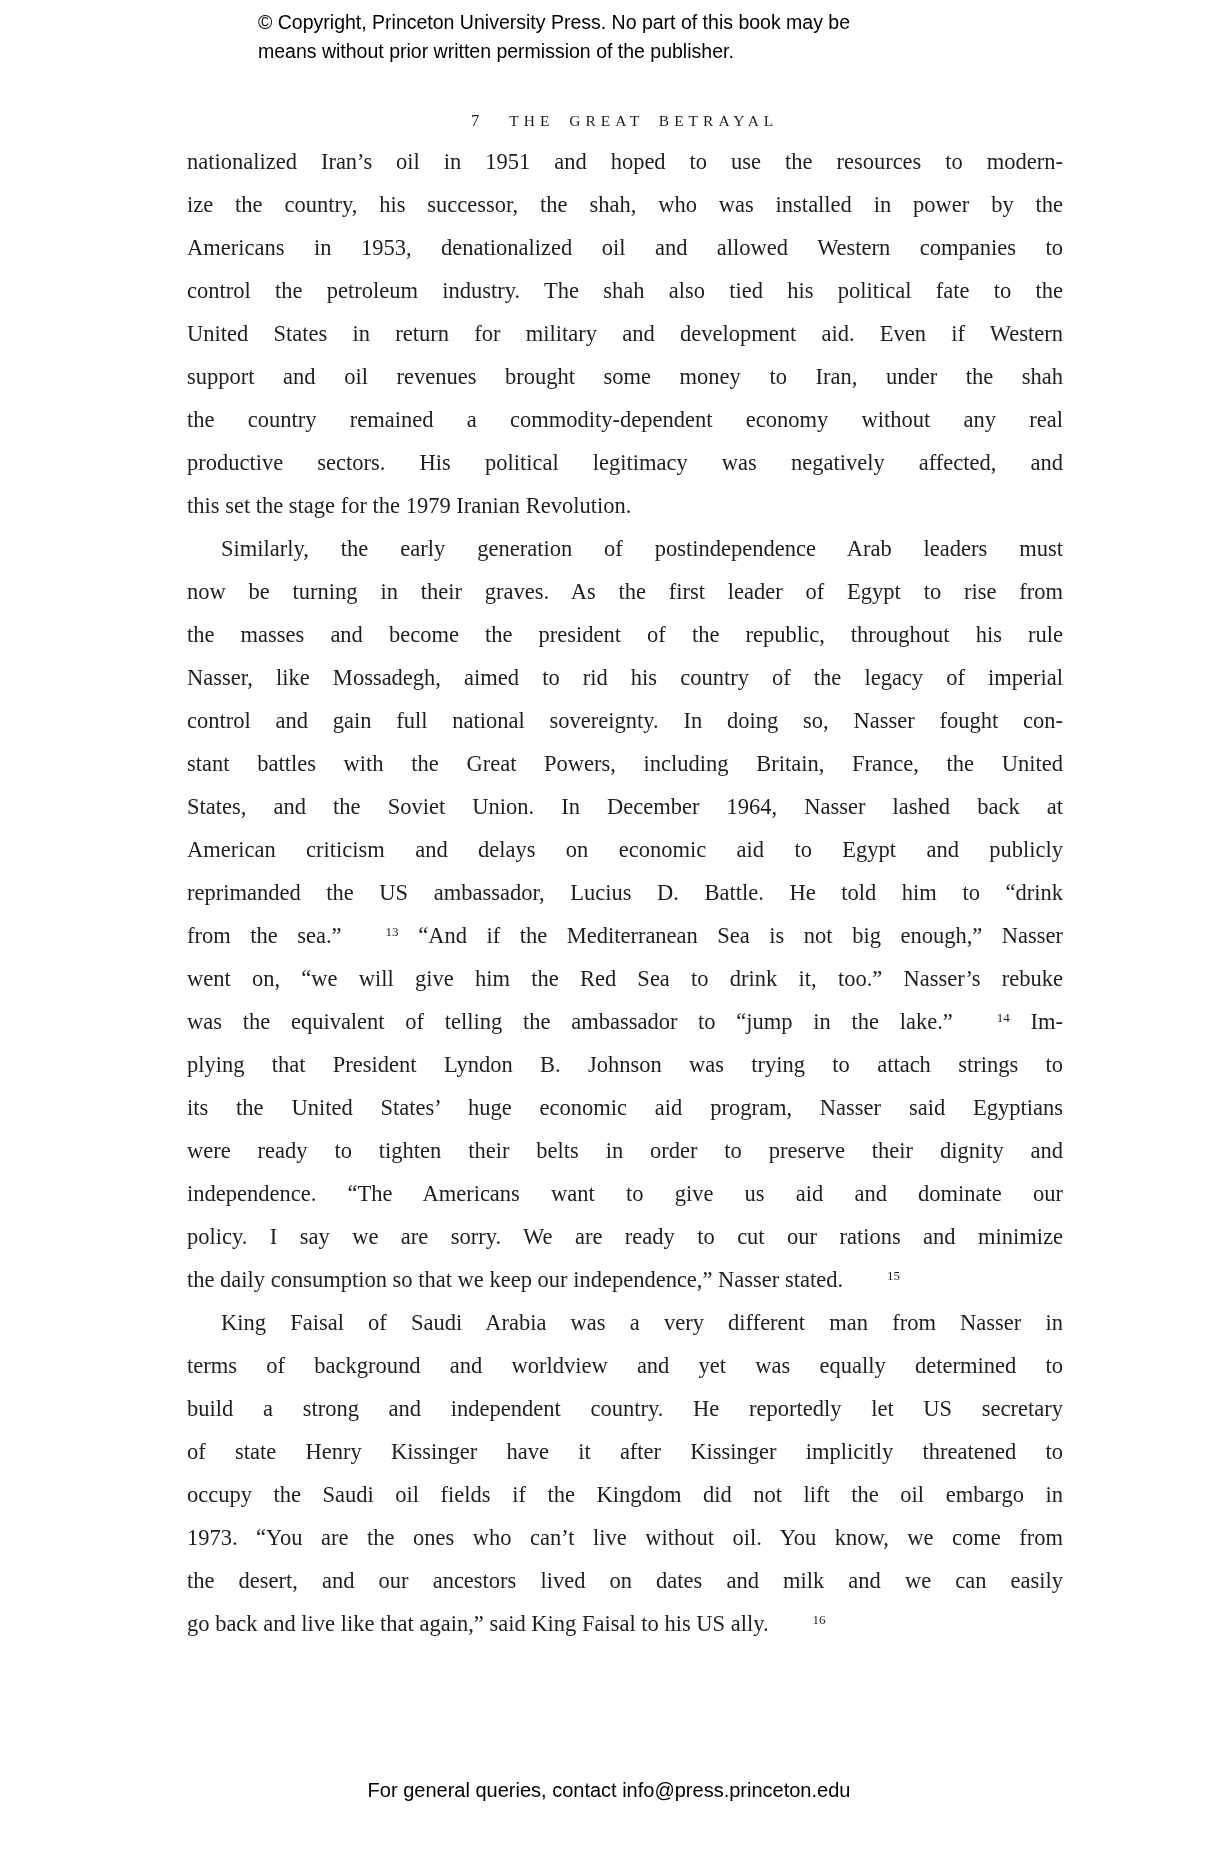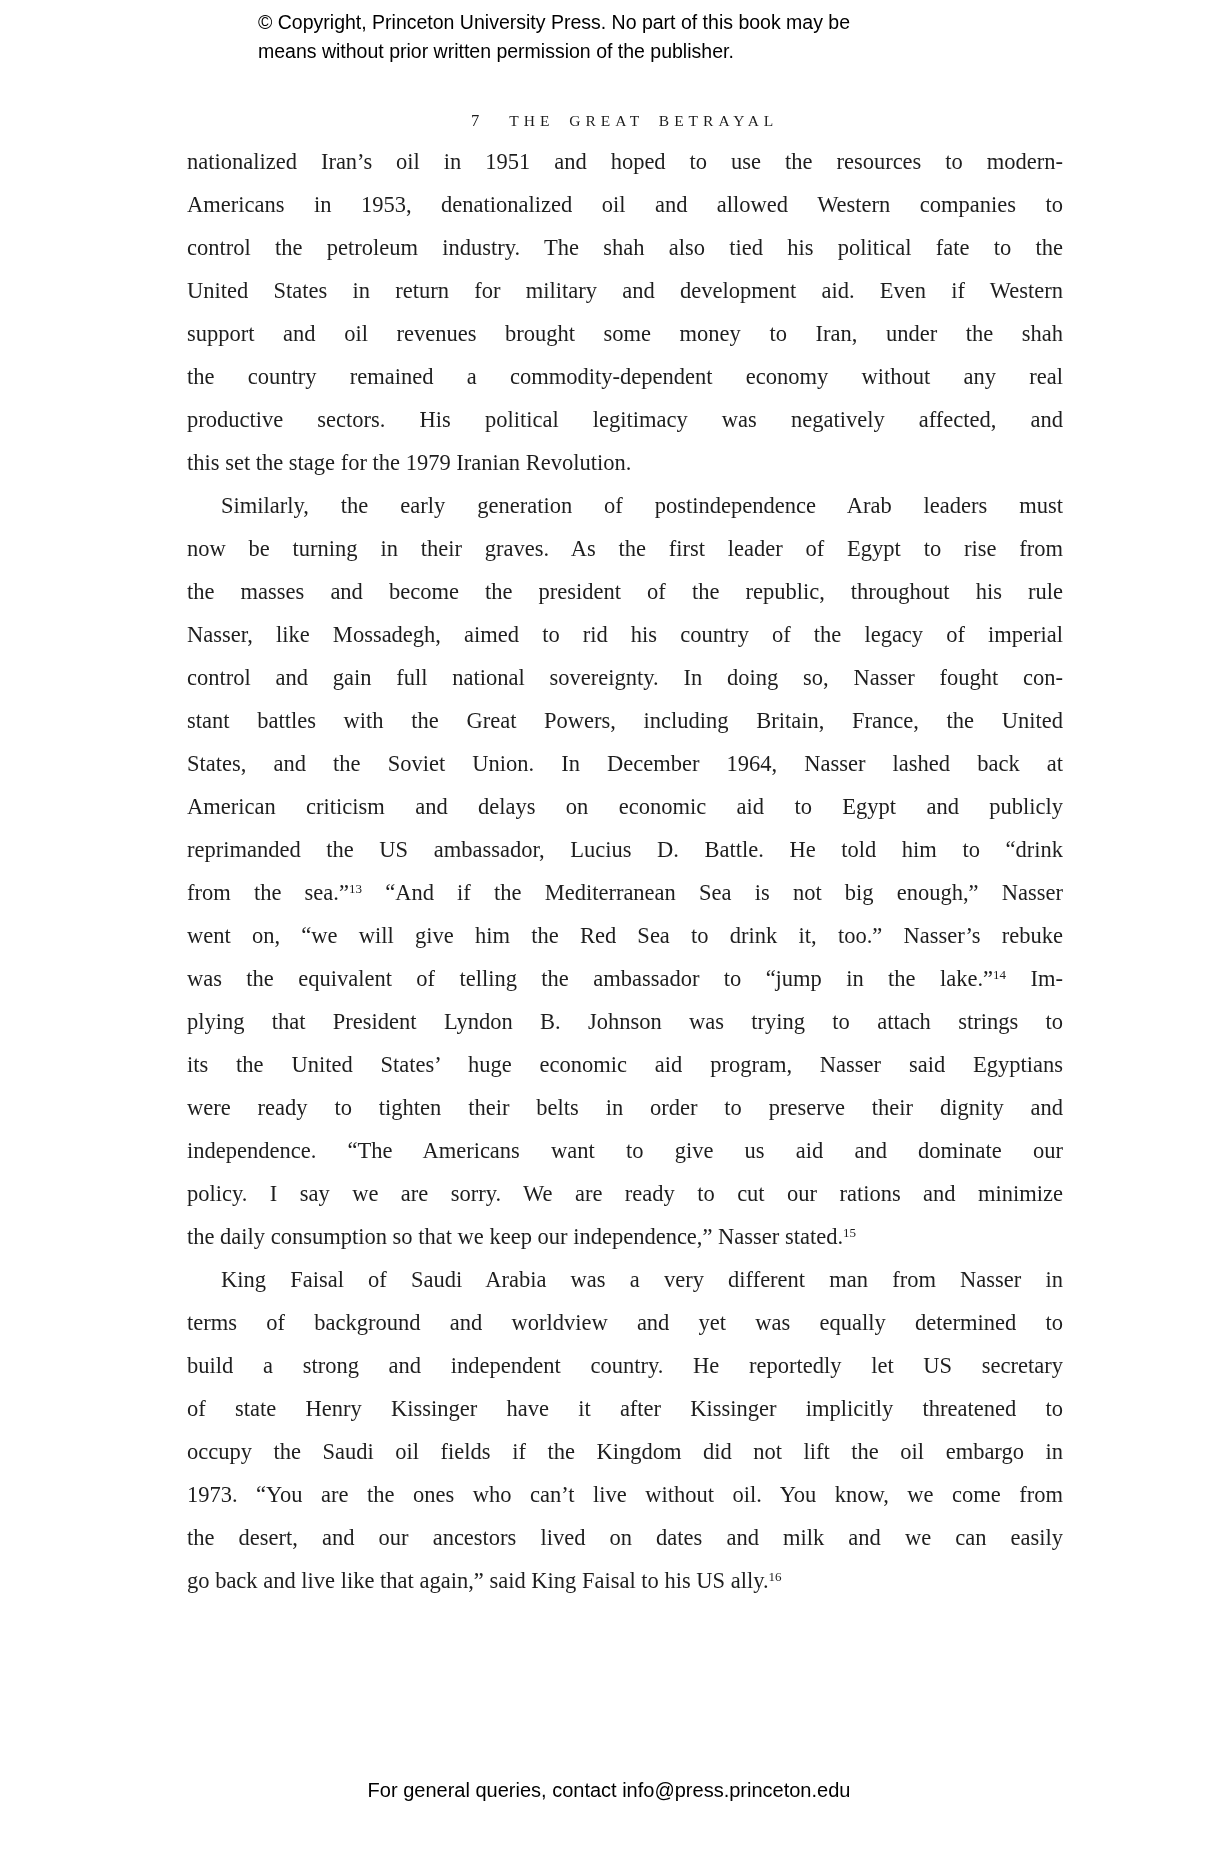--- a/index.html
+++ b/index.html
@@ -64,20 +64,21 @@
     text-align-last: left;
   }
   .paragraph.indent .line:first-child { text-indent: 34px; }
   sup.fnref {
     font-size: 0.58em;
     line-height: 0;
     vertical-align: baseline;
     position: relative;
     top: -0.55em;
     letter-spacing: 0;
+    margin-left: 44px;
   }
   
   #footer {
     position: absolute;
     left: 0;
     top: 1779px;
     width: 1218px;
     text-align: center;
     font-family: "Liberation Sans", "DejaVu Sans", sans-serif;
     font-size: 20px;
@@ -95,20 +96,21 @@
     </div>
 
   <div id="running-header">
     <span class="pagenum">7</span>
     <span class="title">THE GREAT BETRAYAL</span>
   </div>
 
   <div id="body-text">
       <div class="paragraph">
         <div class="line">nationalized Iran’s oil in 1951 and hoped to use the resources to modern-</div>
+        <div class="line">ize the country, his successor, the shah, who was installed in power by the</div>
         <div class="line">Americans in 1953, denationalized oil and allowed Western companies to</div>
         <div class="line">control the petroleum industry. The shah also tied his political fate to the</div>
         <div class="line">United States in return for military and development aid. Even if Western</div>
         <div class="line">support and oil revenues brought some money to Iran, under the shah</div>
         <div class="line">the country remained a commodity-dependent economy without any real</div>
         <div class="line">productive sectors. His political legitimacy was negatively affected, and</div>
         <div class="line last">this set the stage for the 1979 Iranian Revolution.</div>
       </div>
       <div class="paragraph indent">
         <div class="line">Similarly, the early generation of postindependence Arab leaders must</div>

